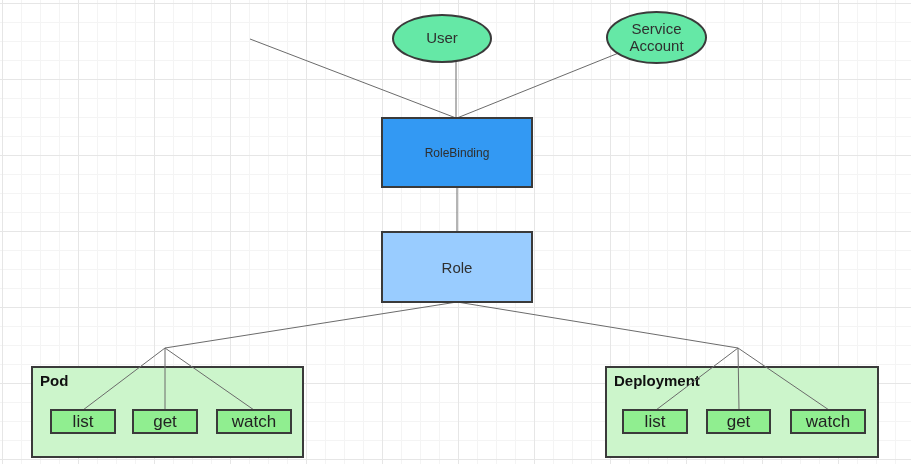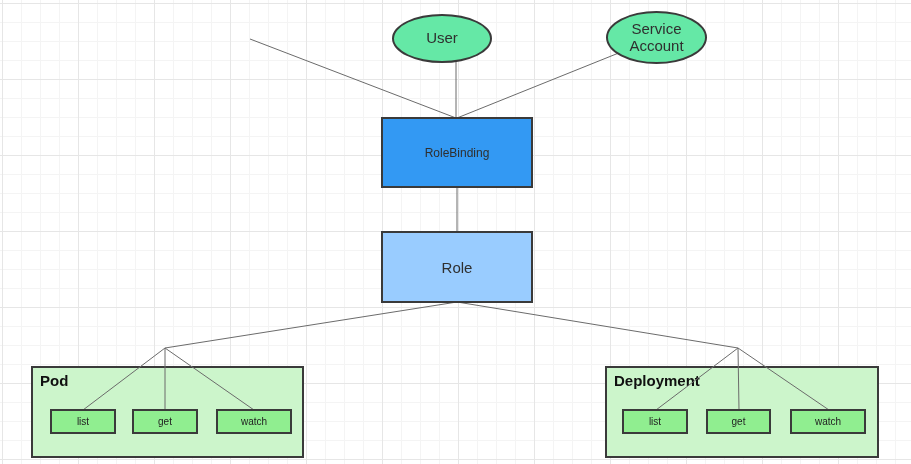--- a/index.html
+++ b/index.html
@@ -27,21 +27,21 @@
   .rect{background:#3399f3;font-size:12px;}
   #node-rolebinding{left:381px;top:117px;width:152px;height:71px;}
   #node-role{left:381px;top:231px;width:152px;height:72px;background:#99ccff;font-size:15px;}
   .container{position:absolute;z-index:1;box-sizing:border-box;
     background:#ccf5cb;border:2px solid #3a3a3a;}
   #container-pod{left:31px;top:366px;width:273px;height:92px;}
   #container-deployment{left:605px;top:366px;width:274px;height:92px;}
   .container-title{font-size:15px;font-weight:bold;color:#101010;padding:4px 0 0 7px;}
   .verb{position:absolute;z-index:3;box-sizing:border-box;top:409px;height:25px;
     display:flex;align-items:center;justify-content:center;
-    background:#90ee90;border:2px solid #3a3a3a;font-size:10px;color:#222;}
+    background:#90ee90;border:2px solid #3a3a3a;font-size:17px;color:#222;}
   #verb-pod-list{left:50px;width:66px;}
   #verb-pod-get{left:132px;width:66px;}
   #verb-pod-watch{left:216px;width:76px;}
   #verb-dep-list{left:622px;width:66px;}
   #verb-dep-get{left:706px;width:65px;}
   #verb-dep-watch{left:790px;width:76px;}
   line{stroke:#6b6b6b;stroke-width:1;}
 </style>
 </head>
 <body>

